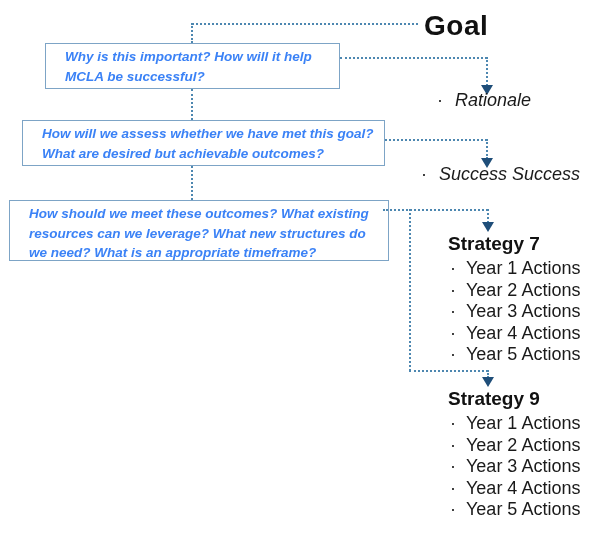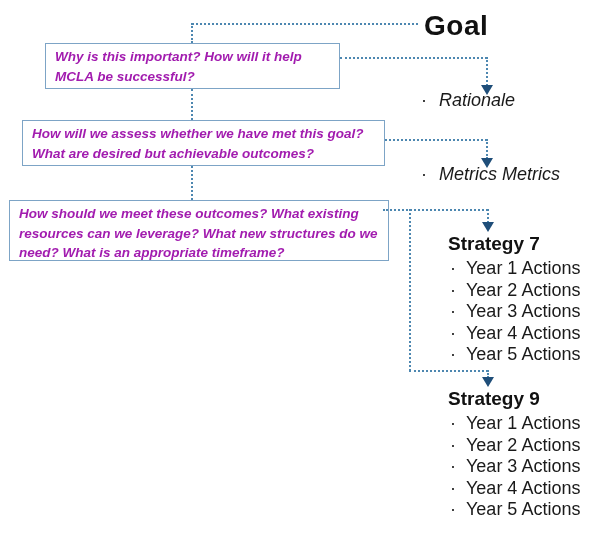--- a/index.html
+++ b/index.html
@@ -11,26 +11,26 @@
     font-family: "Liberation Sans", sans-serif;
     overflow: hidden;
     border-radius: 27px;
   }
   
   .qbox {
     position: absolute;
     box-sizing: border-box;
     border: 1.5px solid #7da4c6;
     background: #ffffff;
-    color: #a21caf;
+    color: #3b82f6;
     font-style: italic;
     font-weight: bold;
     font-size: 13.5px;
     line-height: 19.5px;
-    padding: 3px 6px 3px 9px;
+    padding: 3px 6px 3px 19px;
   }
   
   .dot-h { position: absolute; height: 0; border-top: 2px dotted #4d87b0; }
   .dot-v { position: absolute; width: 0; border-left: 2px dotted #4d87b0; }
   
   .arrow-down {
     position: absolute;
     width: 0; height: 0;
     border-left: 6px solid transparent;
     border-right: 6px solid transparent;
@@ -77,34 +77,34 @@
   <div class="dot-v" style="left:191px; top:23px; height:20px;"></div>
 
   <div class="goal-title" style="left:424px; top:10px;">Goal</div>
 
   <div class="qbox" style="left:45px; top:43px; width:295px; height:46px;">Why is this important? How will it help MCLA be successful?</div>
 
   <div class="dot-h" style="left:340px; top:57px; width:147px;"></div>
   <div class="dot-v" style="left:486px; top:57px; height:29px;"></div>
   <div class="arrow-down" style="left:481px; top:85px;"></div>
 
-  <div class="side-label" style="left:421px; top:90px;">
+  <div class="side-label" style="left:437px; top:90px;">
     <span class="bullet-char">·</span><span class="txt">Rationale</span>
   </div>
 
   <div class="dot-v" style="left:191px; top:89px; height:31px;"></div>
 
   <div class="qbox" style="left:22px; top:120px; width:363px; height:46px;">How will we assess whether we have met this goal? What are desired but achievable outcomes?</div>
 
   <div class="dot-h" style="left:385px; top:139px; width:102px;"></div>
   <div class="dot-v" style="left:486px; top:139px; height:20px;"></div>
   <div class="arrow-down" style="left:481px; top:158px;"></div>
 
   <div class="side-label" style="left:421px; top:164px;">
-    <span class="bullet-char">·</span><span class="txt">Metrics Metrics</span>
+    <span class="bullet-char">·</span><span class="txt">Success Success</span>
   </div>
 
   <div class="dot-v" style="left:191px; top:166px; height:34px;"></div>
 
   <div class="qbox" style="left:9px; top:200px; width:380px; height:61px;">How should we meet these outcomes? What existing resources can we leverage? What new structures do we need? What is an appropriate timeframe?</div>
 
   <div class="dot-h" style="left:383px; top:209px; width:105px;"></div>
   <div class="dot-v" style="left:487px; top:209px; height:14px;"></div>
   <div class="arrow-down" style="left:482px; top:222px;"></div>
 

